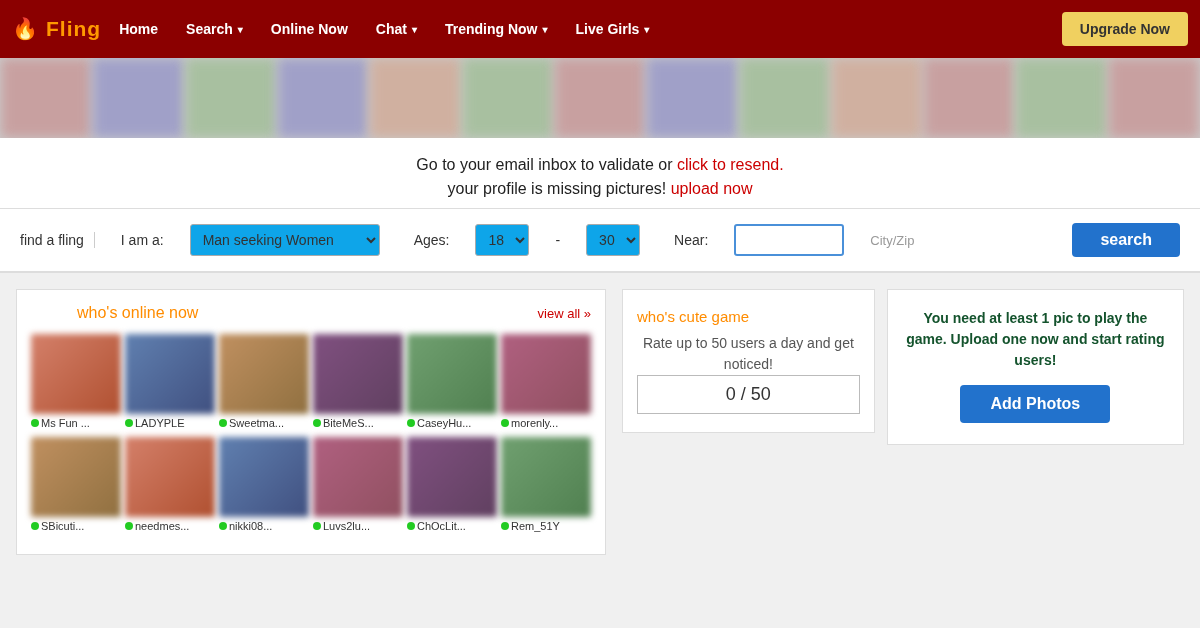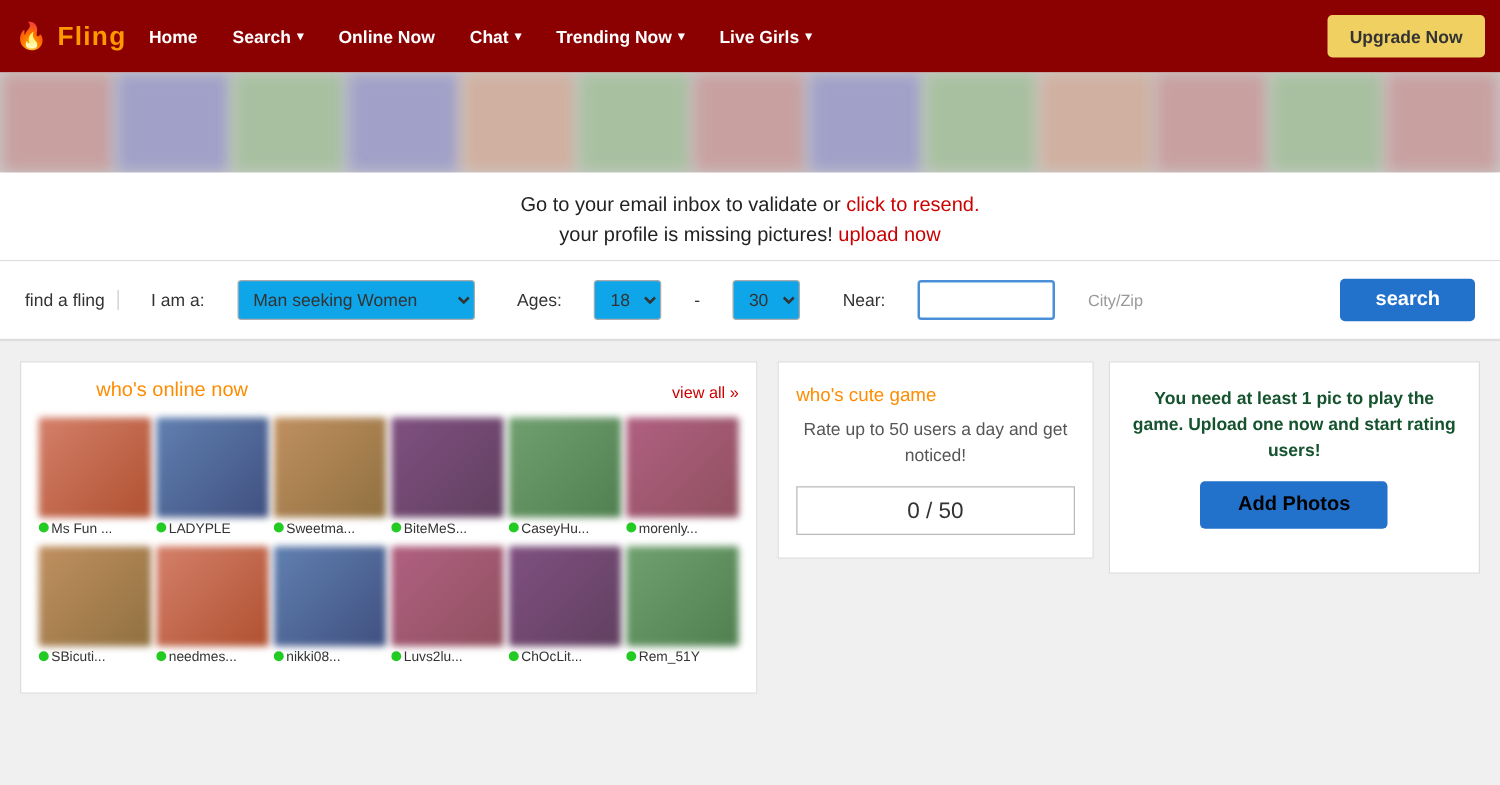--- a/index.html
+++ b/index.html
@@ -246,21 +246,20 @@
       font-size: 15px;
       color: #333;
       margin-bottom: 8px;
       text-align: left;
     }
     .cute-game-box .cg-title span { color: #ff8c00; }
     .cg-desc {
       font-size: 14px;
       color: #555;
       line-height: 1.5;
-      margin-bottom: 14px;
     }
     .cg-counter {
       border: 1px solid #bbb;
       padding: 8px 0;
       font-size: 18px;
       color: #333;
       width: 100%;
       text-align: center;
     }
 
@@ -275,21 +274,21 @@
     }
     .add-photos-text {
       font-size: 14px;
       color: #14532d;
       font-weight: bold;
       text-align: center;
       line-height: 1.5;
     }
     .add-photos-btn {
       background: #2272cc;
-      color: #000000;
+      color: #ffffff;
       font-size: 16px;
       font-weight: bold;
       padding: 10px 30px;
       border: none;
       border-radius: 4px;
       cursor: pointer;
     }
 
     .right-row {
       display: flex;

